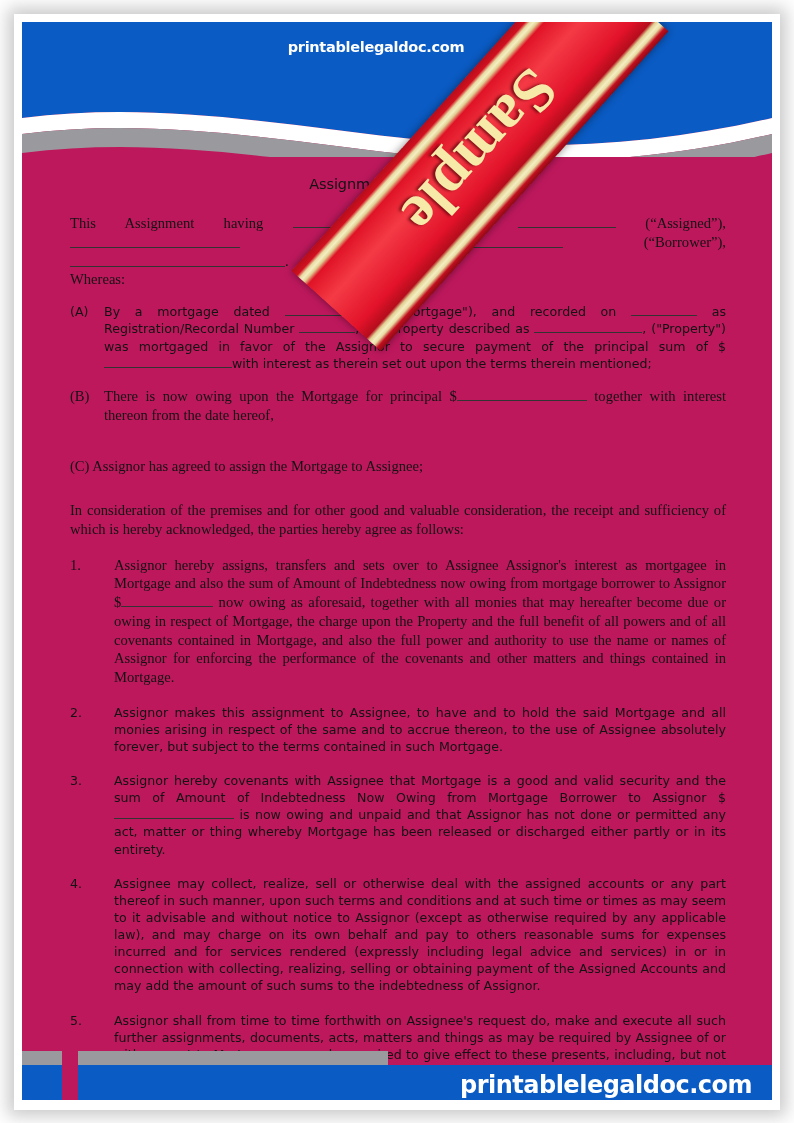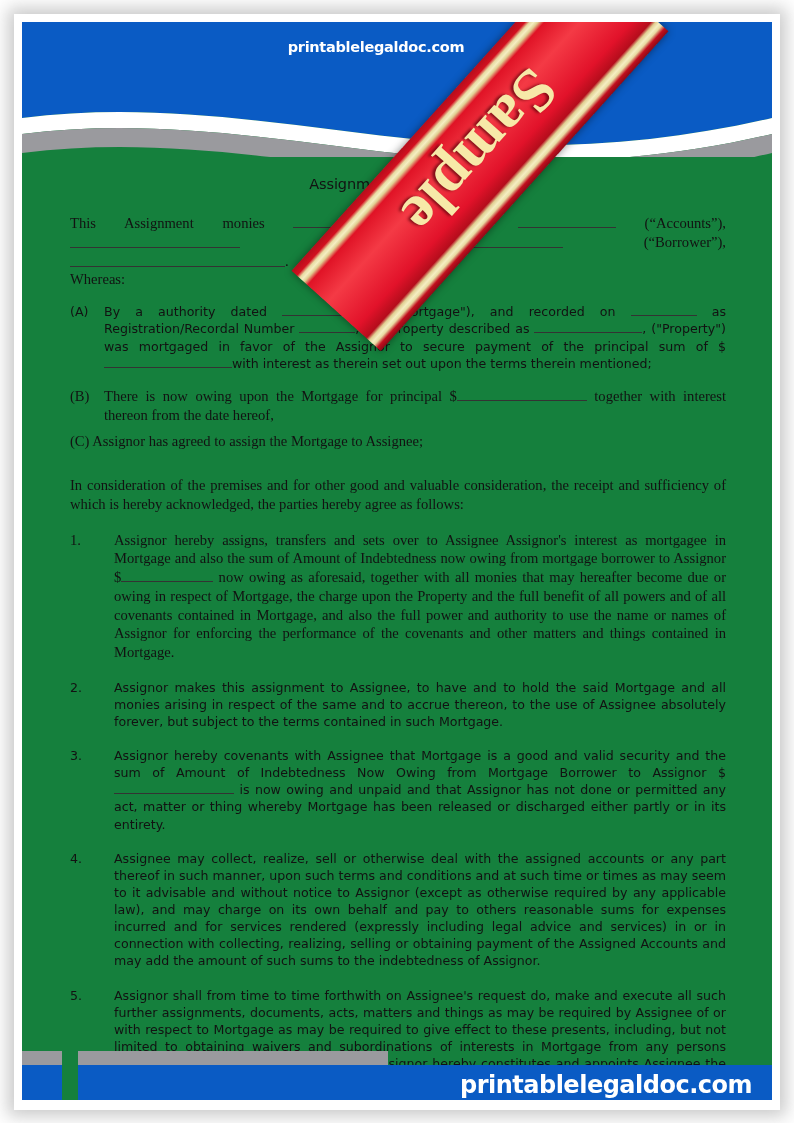--- a/index.html
+++ b/index.html
@@ -26,21 +26,21 @@
     position: absolute;
     left: 14px; top: 14px;
     width: 766px; height: 1096px;
     background: #ffffff;
     box-shadow: 0 0 16px 6px rgba(120,120,120,0.40);
   }
   #page-sheet {
     position: absolute;
     left: 22px; top: 22px;
     width: 750px; height: 1078px;
-    background: #15803d;
+    background: #be185d;
     overflow: hidden;
   }
 
   
   #header-banner {
     position: absolute;
     left: 0; top: 0;
     width: 750px; height: 135px;
     overflow: hidden;
   }
@@ -151,21 +151,21 @@
     padding: 0 22px 0 24px;
   }
   .clause-marker {
     flex: 0 0 auto;
     min-width: 34px;
   }
   .clause-marker.num { min-width: 44px; }
   .clause-text { flex: 1 1 auto; }
 
   #clause-c-row {
-    margin-top: 7px;
+    margin-top: 32px;
     padding: 0 22px 0 24px;
   }
   #consideration-row {
     margin-top: 26px;
     padding: 0 22px 0 24px;
   }
   #numbered-list { margin-top: 17px; }
   .numbered-item { margin-top: 17px; }
   .numbered-item.first { margin-top: 0; }
 
@@ -244,43 +244,43 @@
     </div>
 
     <div id="doc-body">
 
       <div id="doc-title">Assignment of Mortgage</div>
 
       <div id="intro-block" class="para-serif">
         <div id="intro-line-1">
           <span>This</span>
           <span>Assignment</span>
-          <span>monies</span>
+          <span>having</span>
           <span class="blank" style="width:118px"></span>
           <span>between</span>
           <span class="blank" style="width:98px"></span>
-          <span>(“Accounts”),</span>
+          <span>(“Assigned”),</span>
         </div>
         <div id="intro-line-2">
           <span class="blank" style="width:170px"></span>
           <span>and</span>
           <span class="blank" style="width:140px"></span>
           <span>(“Borrower”),</span>
         </div>
         <div id="intro-line-3">
           <span class="blank" style="width:215px"></span><span>.</span>
         </div>
       </div>
 
       <div id="whereas-label">Whereas:</div>
 
       <div class="clause-row para-sans">
         <div class="clause-marker">(A)</div>
         <div class="clause-text">
-          <span>By a authority dated</span>
+          <span>By a mortgage dated</span>
           <span class="blank" style="width:92px"></span>
           <span>("Mortgage"), and recorded on</span>
           <span class="blank" style="width:66px"></span>
           <span>as Registration/Recordal Number</span>
           <span class="blank" style="width:56px"></span><span>, the property described as</span>
           <span class="blank" style="width:108px"></span><span>, ("Property") was mortgaged in favor of the Assignor to secure payment of the principal sum of $</span><span class="blank" style="width:128px"></span><span>with interest as therein set out upon the terms therein mentioned;</span>
         </div>
       </div>
 
       <div class="clause-row para-serif">

